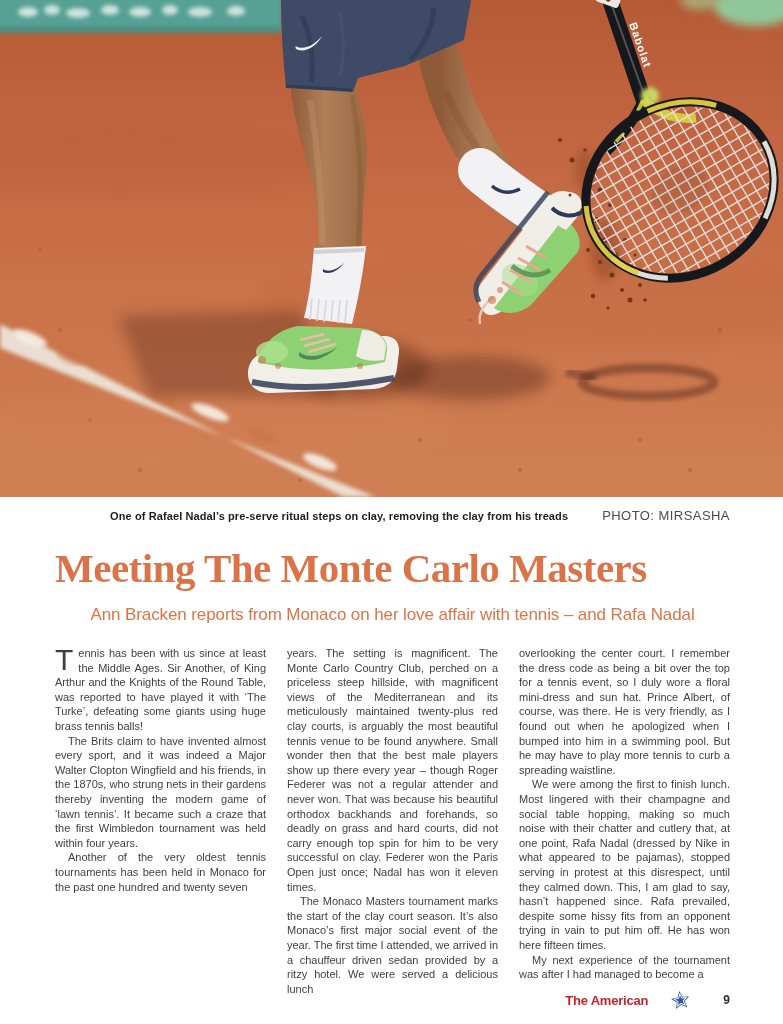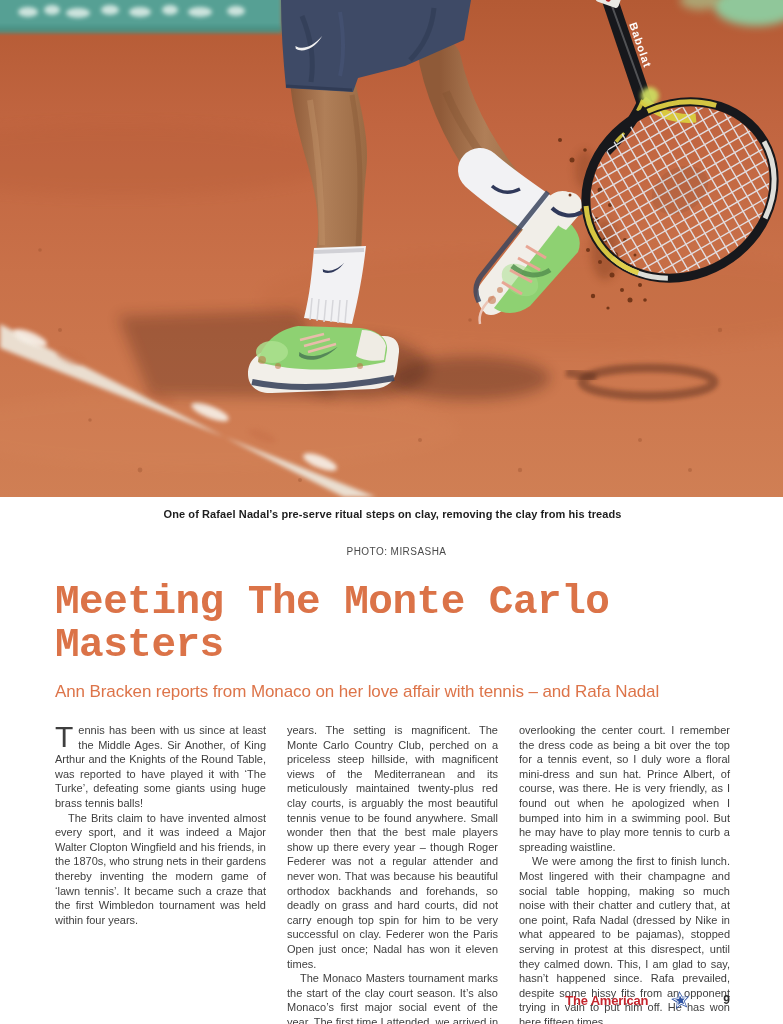--- a/index.html
+++ b/index.html
@@ -1,26 +1,26 @@
 <!DOCTYPE html>
 <html><head>
 <meta charset="utf-8">
 <style>
   html,body{margin:0;padding:0;background:#ffffff;}
   .page{position:relative;width:783px;height:1024px;background:#ffffff;overflow:hidden;
         font-family:"Liberation Sans",sans-serif;}
   .photo{display:block;width:783px;height:497px;}
   .caption-row{display:flex;justify-content:flex-end;align-items:center;gap:26px;
-               padding:11px 53px 0 55px;flex-direction:column;}
+               padding:11px 53px 0 55px;}
   .caption{font-size:11px;font-weight:bold;color:#1d1d1d;letter-spacing:.1px;}
-  .credit{font-size:10px;color:#4a4a4a;letter-spacing:.45px;white-space:nowrap;padding-left:8px;}
+  .credit{font-size:13px;color:#4a4a4a;letter-spacing:.45px;white-space:nowrap;padding-left:8px;}
   .article-header{padding:24px 53px 0 55px;}
-  h1.title{margin:0;font-family:Liberation Mono, monospace;font-weight:bold;
+  h1.title{margin:0;font-family:Liberation Serif, serif;font-weight:bold;
            font-size:41px;line-height:1.05;color:#db7348;letter-spacing:-.5px;}
-  .standfirst{margin:15px 0 0 0;font-size:17px;color:#dd7449;letter-spacing:-.1px;}
+  .standfirst{margin:15px 0 0 0;font-size:17px;color:#dd7449;letter-spacing:-.1px;text-align:center;}
   .columns{display:flex;gap:21px;padding:21px 53px 0 55px;text-align:justify;
            color:#3e3e3e;font-size:11px;line-height:14.6px;}
   .col{flex:1;min-width:0;}
   .para{margin:0;}
   .para.indent{text-indent:13px;}
   .dropcap{float:left;font-size:30px;line-height:25px;padding:1px 5px 0 0;color:#3e3e3e;}
   .page-footer{position:absolute;right:53px;bottom:15px;display:flex;align-items:center;gap:23px;}
   .pub{color:#c4242c;font-weight:bold;font-size:13px;letter-spacing:-.2px;}
   .star{width:19px;height:18px;display:block;}
   .pagenum{color:#2f2f2f;font-weight:bold;font-size:12px;margin-left:10px;}
@@ -260,20 +260,21 @@
 
   <div class="article-header">
     <h1 class="title">Meeting The Monte Carlo Masters</h1>
     <p class="standfirst">Ann Bracken reports from Monaco on her love affair with tennis – and Rafa Nadal</p>
   </div>
 
   <div class="columns">
     <div class="col">
       <p class="para"><span class="dropcap">T</span><span>ennis has been with us since at least the Middle Ages. Sir Another, of King Arthur and the Knights of the Round Table, was reported to have played it with ‘The Turke’, defeating some giants using huge brass tennis balls!</span></p>
       <p class="para indent">The Brits claim to have invented almost every sport, and it was indeed a Major Walter Clopton Wingfield and his friends, in the 1870s, who strung nets in their gardens thereby inventing the modern game of ‘lawn tennis’. It became such a craze that the first Wimbledon tournament was held within four years.</p>
+      <p class="para indent">Another of the very oldest tennis tournaments has been held in Monaco for the past one hundred and twenty seven</p>
     </div>
     <div class="col">
       <p class="para">years. The setting is magnificent. The Monte Carlo Country Club, perched on a priceless steep hillside, with magnificent views of the Mediterranean and its meticulously maintained twenty-plus red clay courts, is arguably the most beautiful tennis venue to be found anywhere. Small wonder then that the best male players show up there every year – though Roger Federer was not a regular attender and never won. That was because his beautiful orthodox backhands and forehands, so deadly on grass and hard courts, did not carry enough top spin for him to be very successful on clay. Federer won the Paris Open just once; Nadal has won it eleven times.</p>
       <p class="para indent">The Monaco Masters tournament marks the start of the clay court season. It’s also Monaco’s first major social event of the year. The first time I attended, we arrived in a chauffeur driven sedan provided by a ritzy hotel. We were served a delicious lunch</p>
     </div>
     <div class="col">
       <p class="para">overlooking the center court. I remember the dress code as being a bit over the top for a tennis event, so I duly wore a floral mini-dress and sun hat. Prince Albert, of course, was there. He is very friendly, as I found out when he apologized when I bumped into him in a swimming pool. But he may have to play more tennis to curb a spreading waistline.</p>
       <p class="para indent">We were among the first to finish lunch. Most lingered with their champagne and social table hopping, making so much noise with their chatter and cutlery that, at one point, Rafa Nadal (dressed by Nike in what appeared to be pajamas), stopped serving in protest at this disrespect, until they calmed down. This, I am glad to say, hasn’t happened since. Rafa prevailed, despite some hissy fits from an opponent trying in vain to put him off. He has won here fifteen times.</p>
       <p class="para indent">My next experience of the tournament was after I had managed to become a</p>
     </div>

